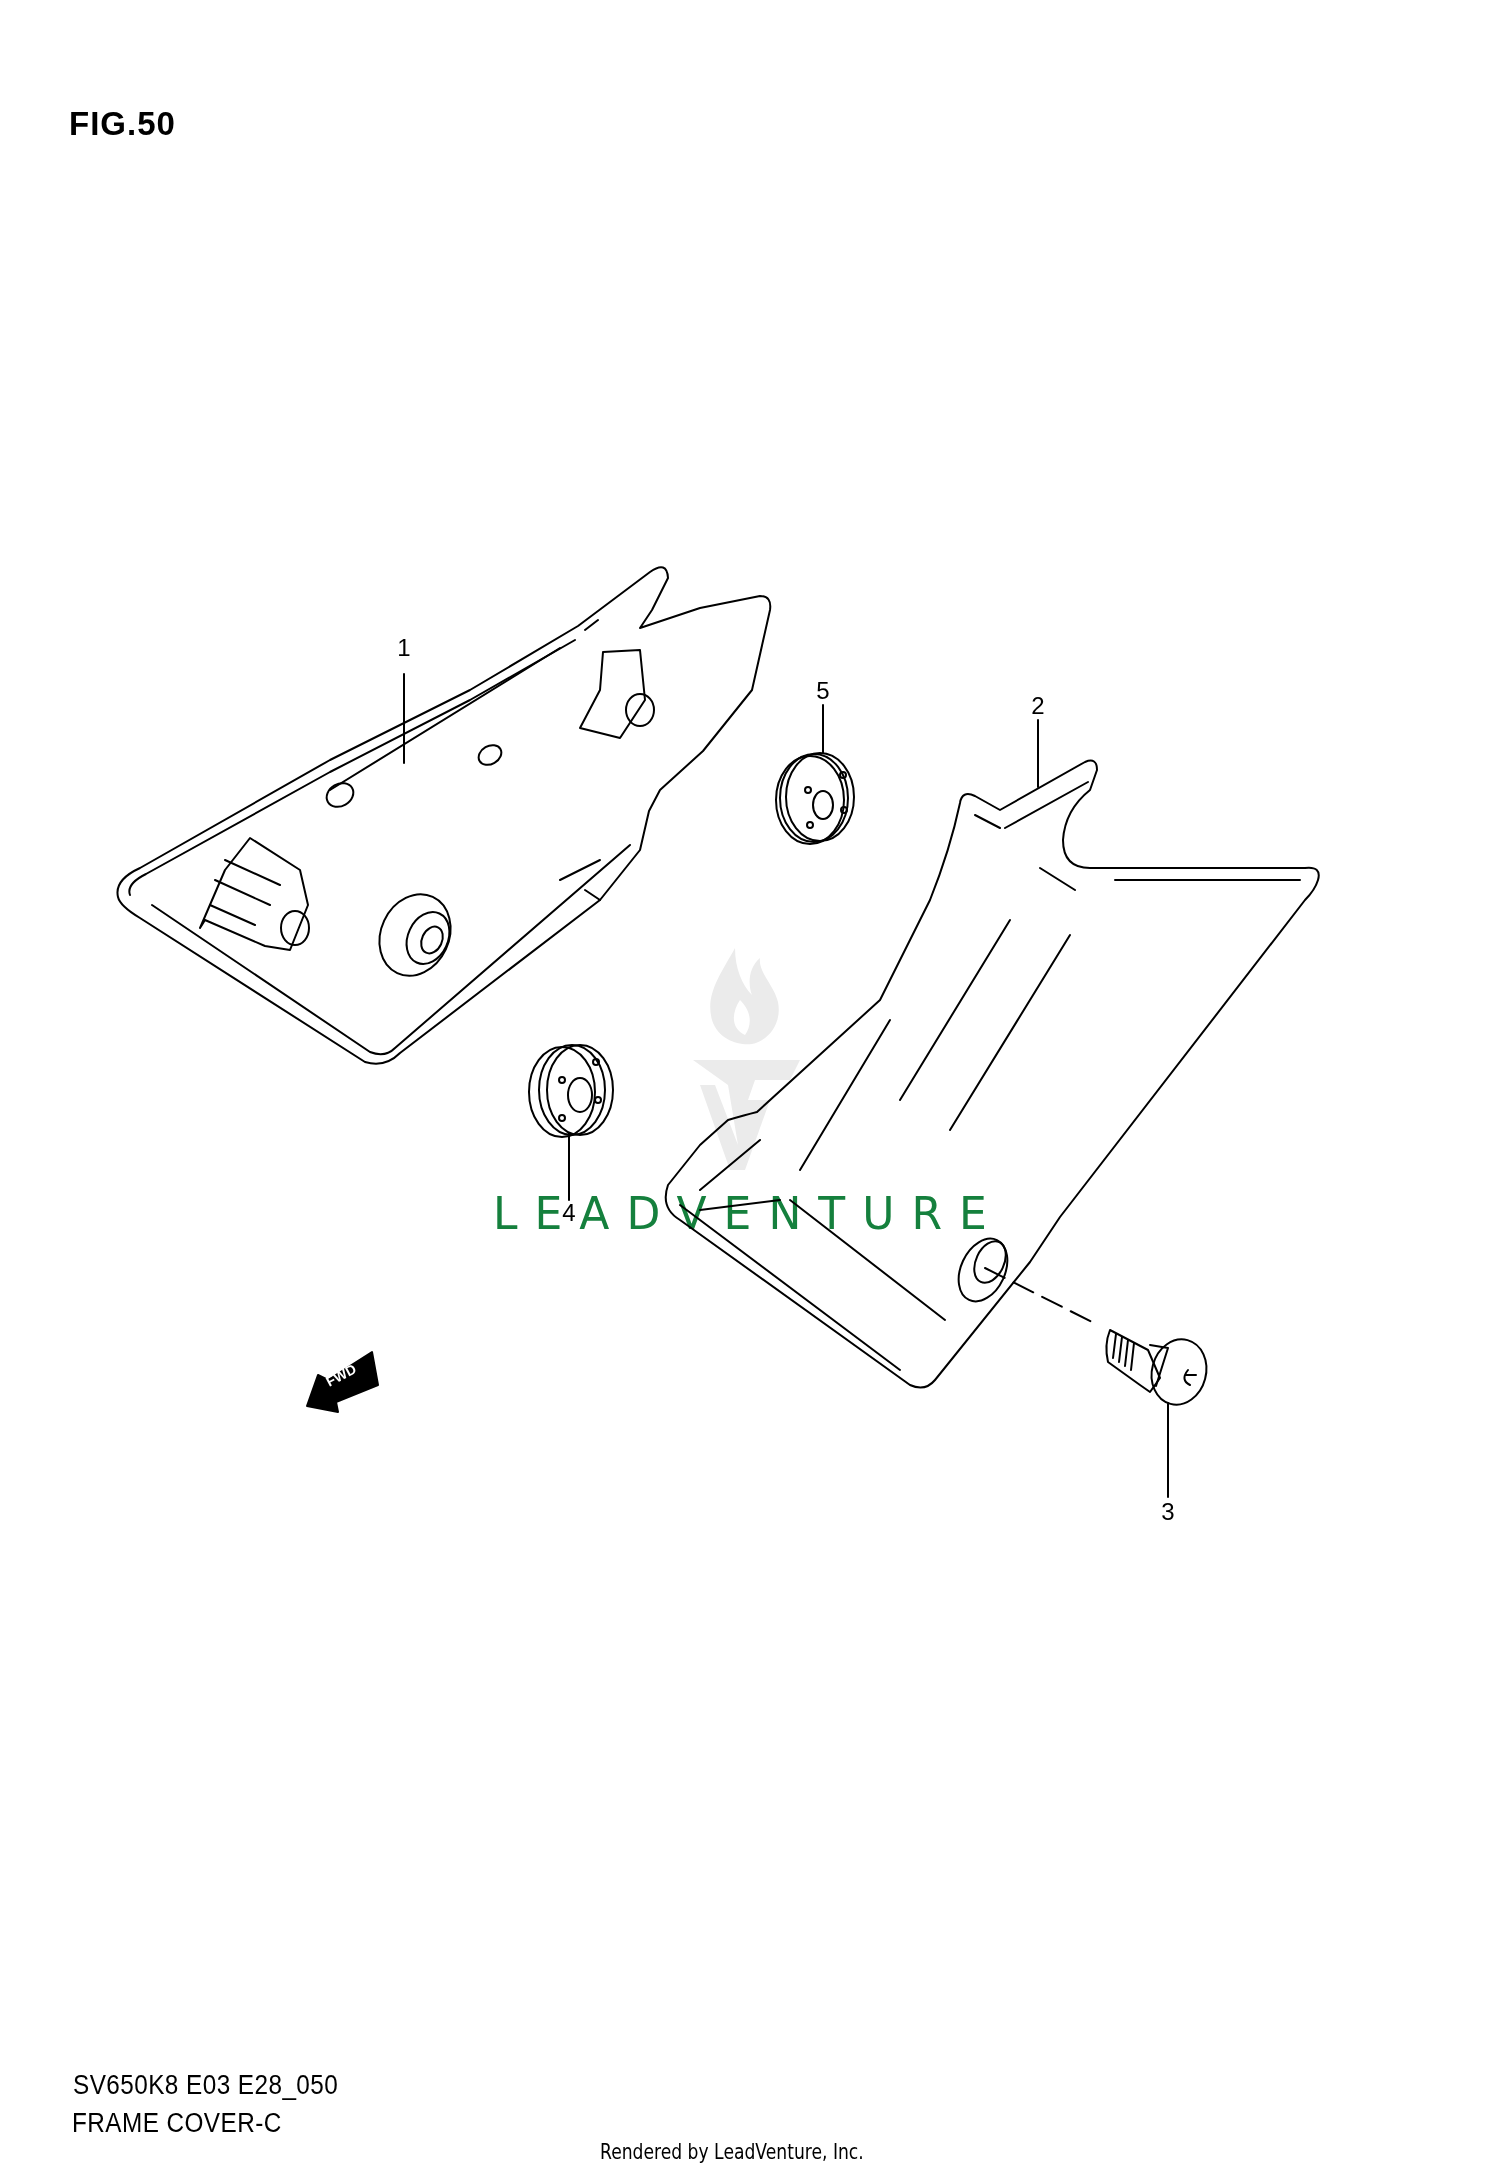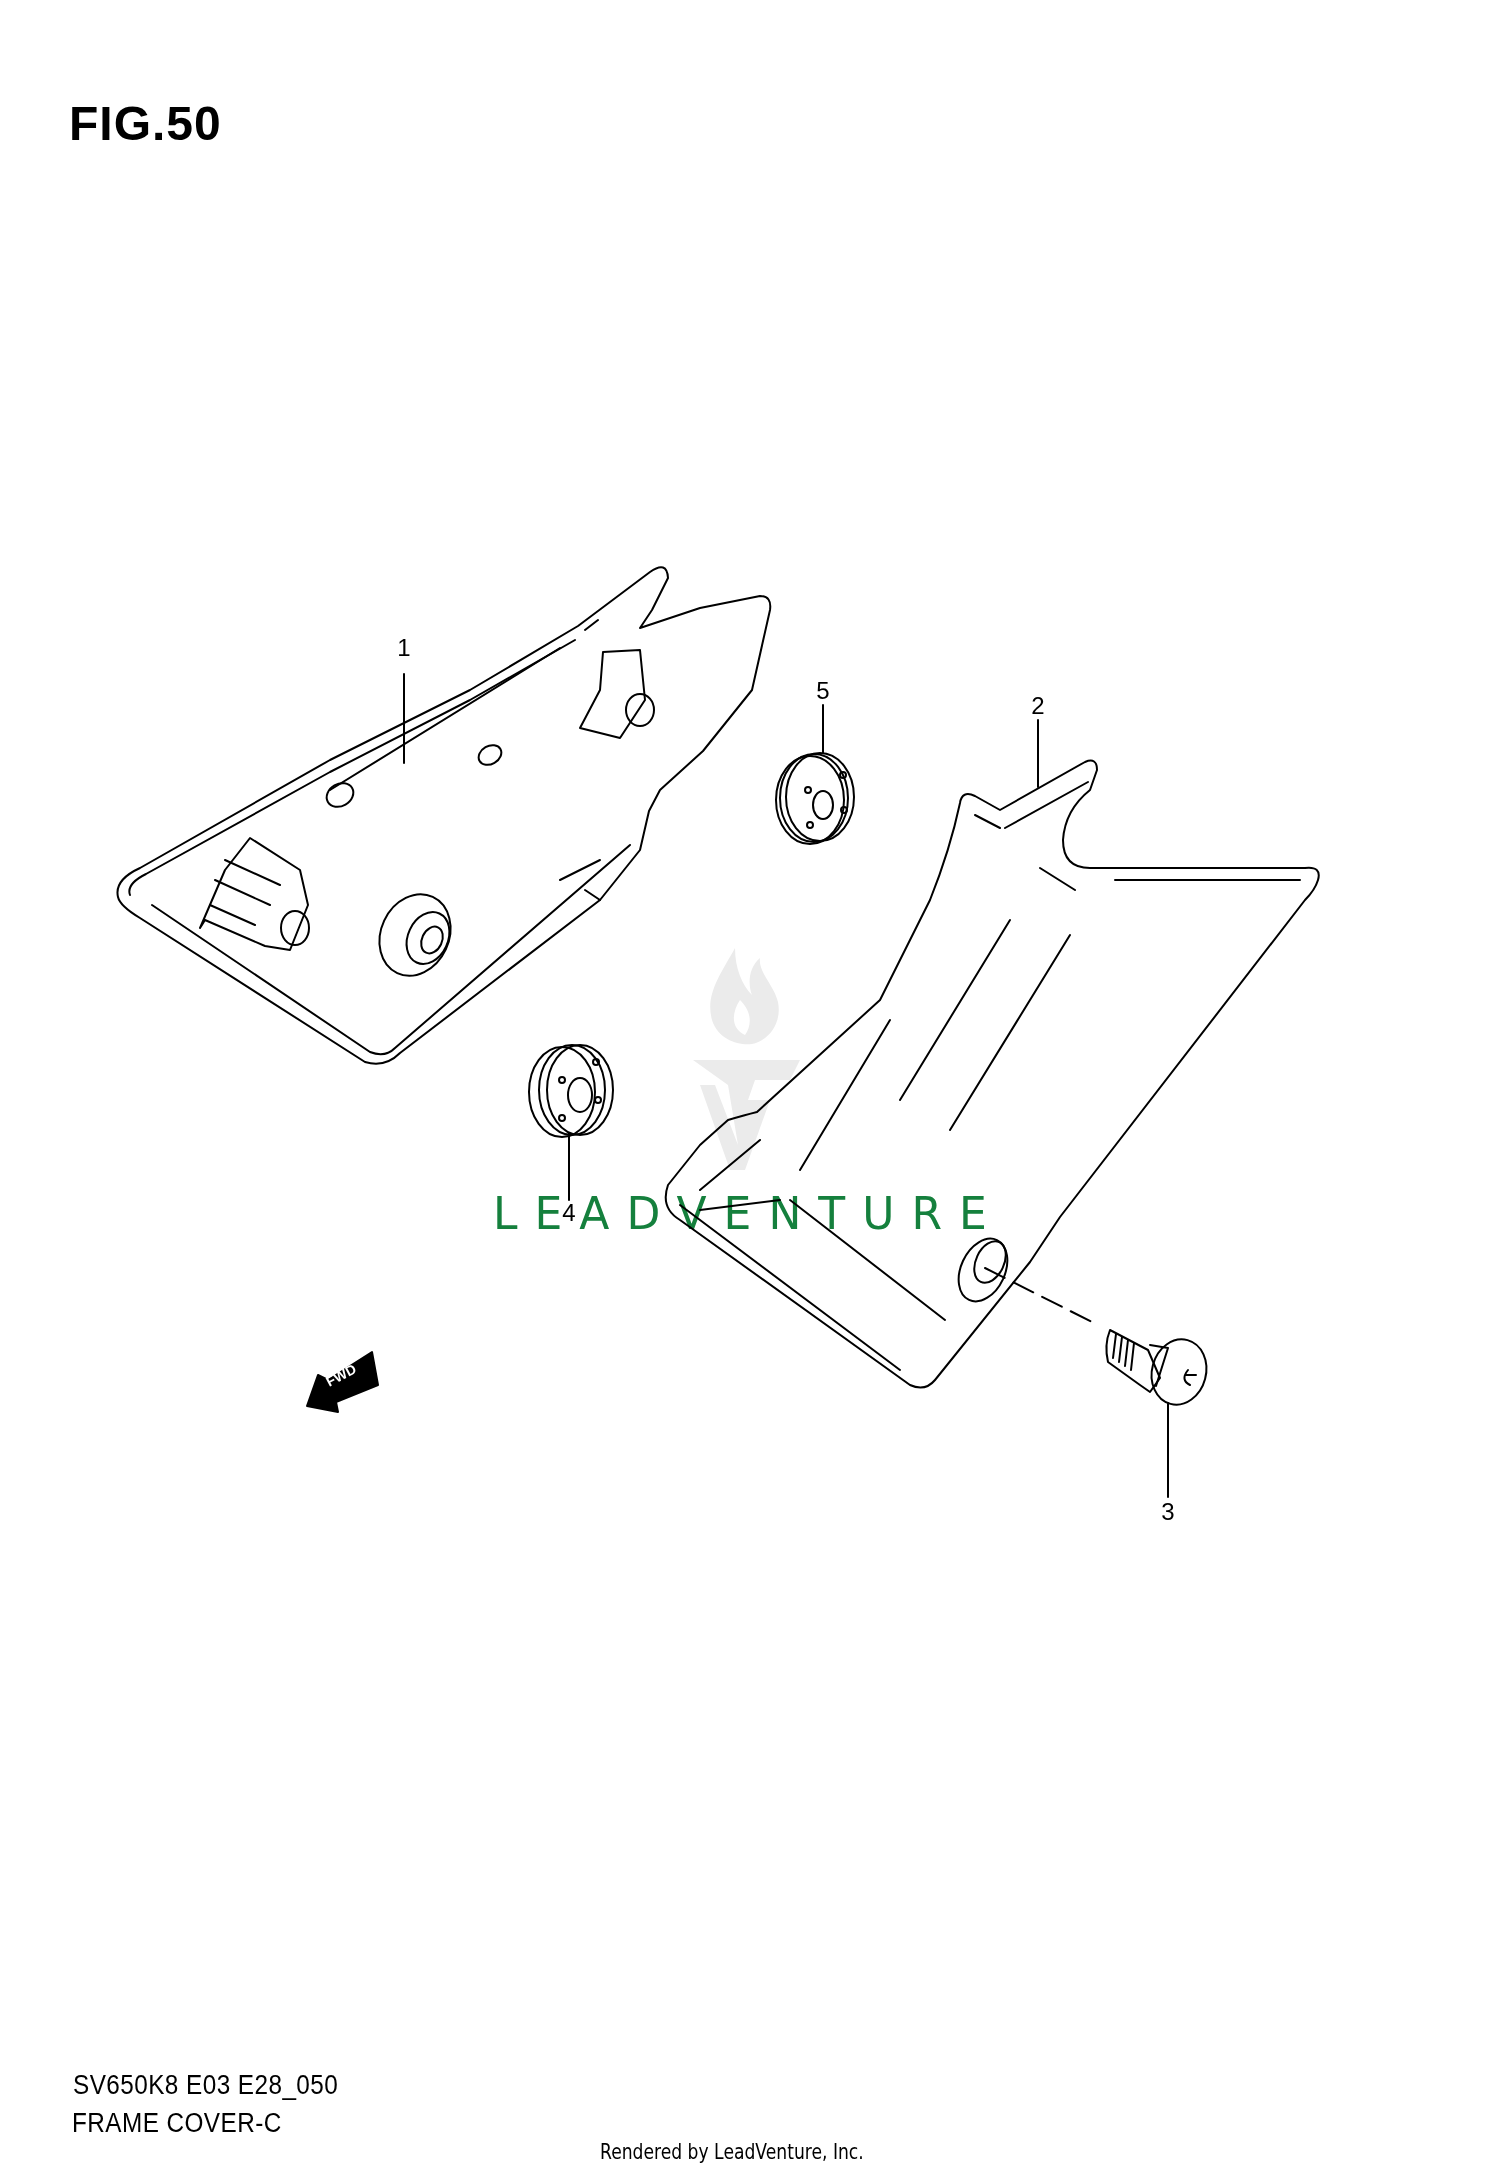--- a/index.html
+++ b/index.html
@@ -1,18 +1,18 @@
 <!DOCTYPE html>
 <html><head>
 <meta charset="utf-8">
 <style>
   html, body { margin: 0; padding: 0; background: #ffffff; }
   body { width: 1500px; height: 2172px; position: relative; overflow: hidden; font-family: "Liberation Sans", sans-serif; color: #000; }
   .abs { position: absolute; }
-  .fig-title { left: 69px; top: 96px; font-family: "Liberation Sans", sans-serif; font-weight: bold; font-size: 48px; letter-spacing: 1px; line-height: 56px; }
+  .fig-title { left: 69px; top: 96px; font-family: "Liberation Sans", sans-serif; font-weight: bold; font-size: 33px; letter-spacing: 1px; line-height: 56px; }
   .footer-code { left: 73px; top: 2070px; font-size: 27px; line-height: 30px; transform: scaleX(0.9); transform-origin: left top; letter-spacing: 0.5px; }
   .footer-name { left: 72px; top: 2108px; font-size: 27px; line-height: 30px; transform: scaleX(0.9); transform-origin: left top; letter-spacing: 0.5px; }
   .rendered-by { left: 600px; top: 2138px; font-family: "DejaVu Sans", sans-serif; font-size: 22px; line-height: 28px; transform: scaleX(0.78); transform-origin: left top; }
   .callout { font-family: "Liberation Sans", sans-serif; font-size: 24px; line-height: 26px; transform: translate(-50%, -50%); }
   svg.drawing { position: absolute; left: 0; top: 0; }
   .wm-text { left: 493px; top: 1188px; font-family: "DejaVu Sans", sans-serif; font-size: 44px; letter-spacing: 17px; color: #15803d; font-weight: normal; }
 </style>
 </head>
 <body>
 

